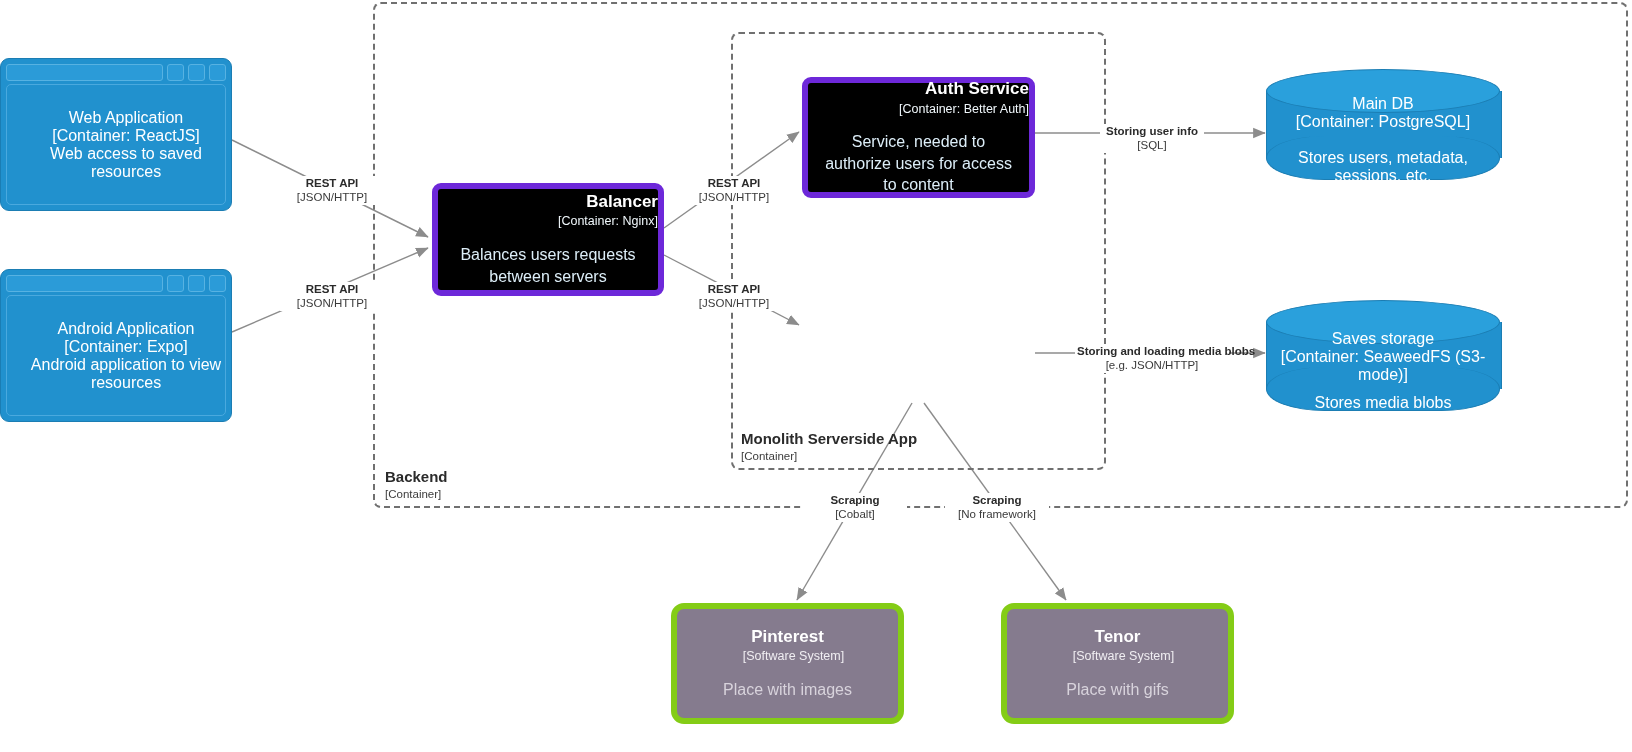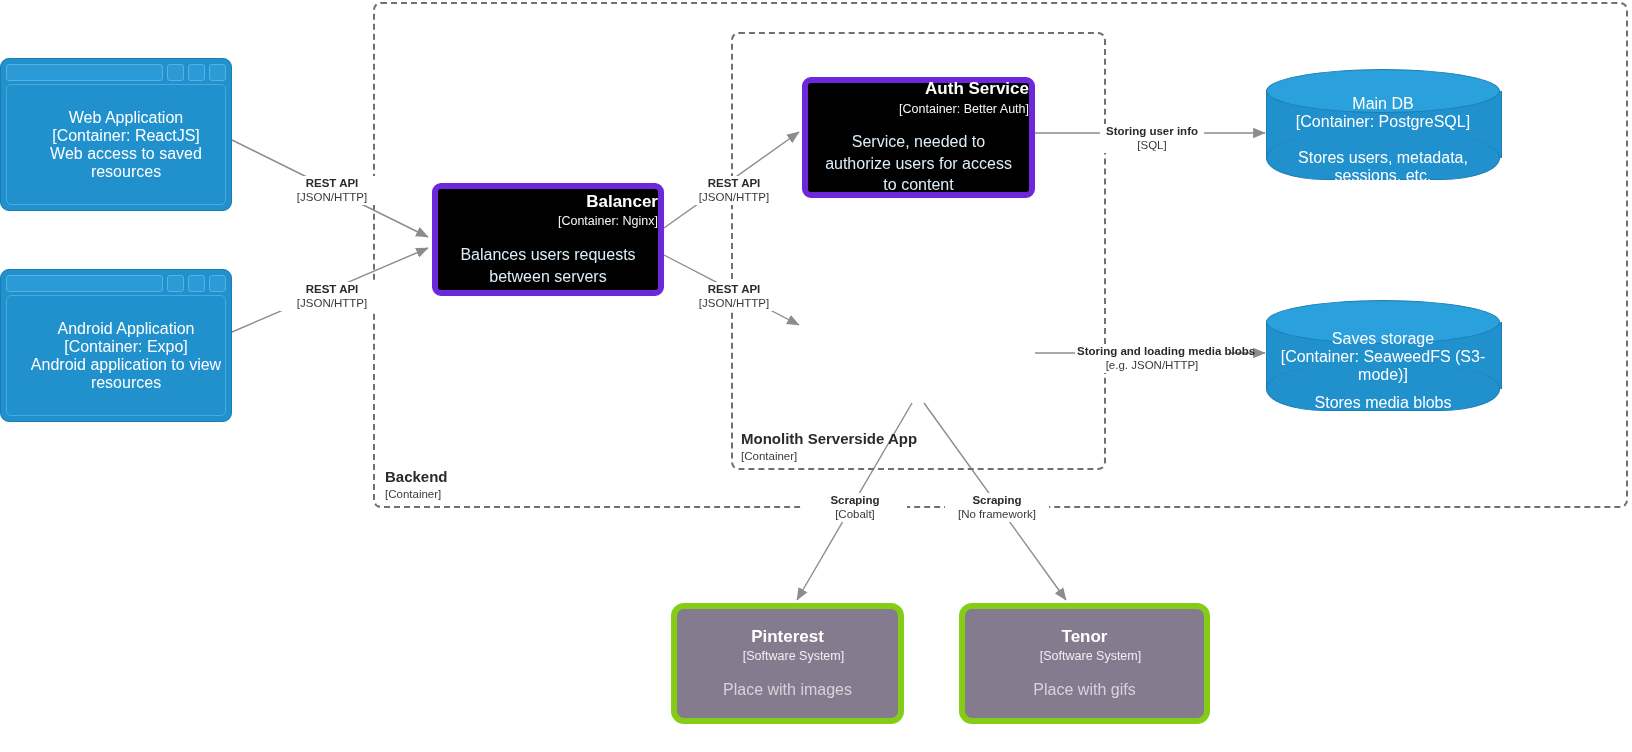--- a/index.html
+++ b/index.html
@@ -328,21 +328,21 @@
       <div class="desc" style="margin-top:10px;">Stores media blobs</div>
     </div>
   </div>
 
   <div class="node system-box" style="left:671px; top:603px; width:233px; height:121px;">
     <div class="title">Pinterest</div>
     <div class="subtitle">[Software System]</div>
     <div class="desc">Place with images</div>
   </div>
 
-  <div class="node system-box" style="left:959px; top:603px; width:251px; height:121px;">
+  <div class="node system-box" style="left:1001px; top:603px; width:233px; height:121px;">
     <div class="title">Tenor</div>
     <div class="subtitle">[Software System]</div>
     <div class="desc">Place with gifs</div>
   </div>
 
   <div class="edge-label" style="left:280px; top:176px; width:100px;">
     <span class="l1">REST API</span>
     <span class="l2">[JSON/HTTP]</span>
   </div>
 

